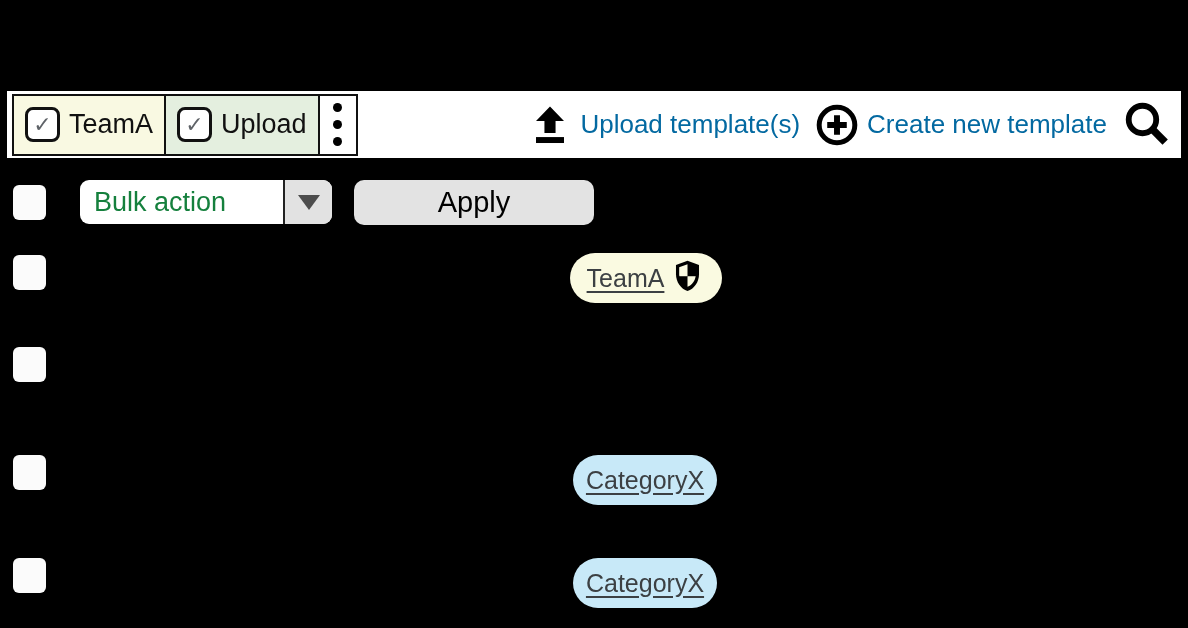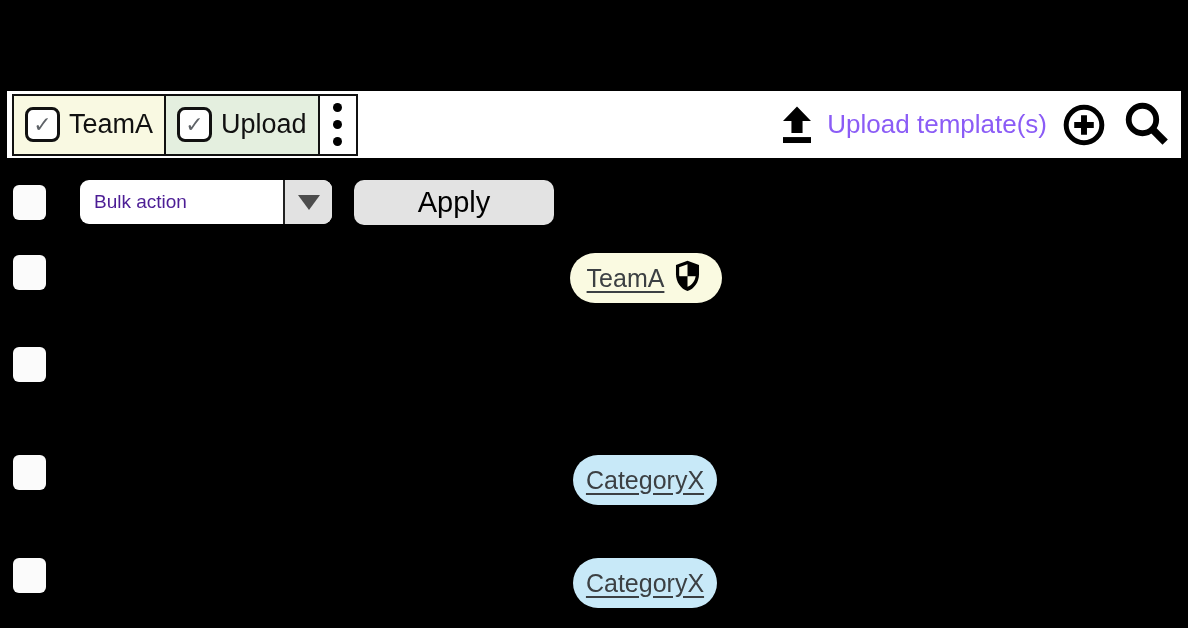--- a/index.html
+++ b/index.html
@@ -18,35 +18,35 @@
   .chip{display:flex;align-items:center;gap:9px;padding:0 11px;font-size:27px;color:#111;border-right:2px solid #111;}
   .chip.teama{background:#f9f9e2;}
   .chip.teamb{background:#e4efdf;}
   .chip-checkbox{
     width:29px;height:29px;background:#fff;border:3px solid #111;border-radius:8px;
     display:flex;align-items:center;justify-content:center;font-size:22px;color:#5f6368;flex:0 0 auto;
   }
   .kebab{width:36px;display:flex;flex-direction:column;align-items:center;justify-content:center;gap:8px;background:#fff;}
   .kebab .dot{width:9px;height:9px;border-radius:50%;background:#000;}
   .toolbar-actions{margin-left:auto;display:flex;align-items:center;gap:14px;margin-right:10px;}
-  .tb-action{display:flex;align-items:center;gap:7px;font-size:26px;color:#8b5cf6;cursor:pointer;}
+  .tb-action{display:flex;align-items:center;gap:7px;font-size:26px;color:#0369a1;cursor:pointer;}
   .tb-action svg{display:block;}
   .search-btn{display:flex;align-items:center;}
   
   .cb{position:absolute;left:13px;width:33px;height:35px;background:#fbfbfb;border-radius:6px;}
   #cb-bulk{top:185px;} #cb-r1{top:255px;} #cb-r2{top:347px;} #cb-r3{top:455px;} #cb-r4{top:558px;}
   .bulk-select{
     position:absolute;left:80px;top:180px;width:252px;height:44px;border-radius:9px;
     display:flex;overflow:hidden;background:#fff;
   }
-  .bulk-select .value{flex:1;display:flex;align-items:center;padding-left:14px;font-size:19px;color:#4c1d95;}
+  .bulk-select .value{flex:1;display:flex;align-items:center;padding-left:14px;font-size:27px;color:#15803d;}
   .bulk-select .arrow-box{width:47px;background:#e2e2e2;border-left:2px solid #222;display:flex;align-items:center;justify-content:center;}
   .tri-down{width:0;height:0;border-left:11px solid transparent;border-right:11px solid transparent;border-top:15px solid #4d4d4d;}
   .apply-btn{
-    position:absolute;left:354px;top:180px;width:200px;height:45px;background:#e3e3e3;border-radius:10px;
+    position:absolute;left:354px;top:180px;width:240px;height:45px;background:#e3e3e3;border-radius:10px;
     display:flex;align-items:center;justify-content:center;font-size:29px;color:#000;cursor:pointer;
   }
   
   .pill{
     position:absolute;height:50px;border-radius:26px;display:flex;align-items:center;justify-content:center;
     gap:6px;font-size:25px;cursor:pointer;
   }
   .pill .tag-link{color:#3c4043;text-decoration:underline;text-underline-offset:4px;}
   #pill-r1{left:570px;top:253px;padding:0 16px;min-width:120px;background:#fafae1;}
   #pill-r3{left:573px;top:455px;width:144px;background:#c8e9f8;}
@@ -83,20 +83,21 @@
       </span>
       <span>Upload template(s)</span>
     </div>
     <div class="tb-action">
       <span>
         <svg width="46" height="46" viewBox="0 0 24 24">
           <circle cx="12" cy="12" r="9.3" fill="none" stroke="#000" stroke-width="2.6"></circle>
           <path d="M12 6.9 V17.1 M6.9 12 H17.1" stroke="#000" stroke-width="3.1"></path>
         </svg>
       </span>
+      <span>Create new template</span>
     </div>
     <div class="search-btn">
       <span>
         <svg width="50" height="50" viewBox="0 0 24 24">
           <circle cx="10.3" cy="10.3" r="6.6" fill="none" stroke="#000" stroke-width="2.8"></circle>
           <path d="M15.1 15.1 L21.2 21.2" stroke="#000" stroke-width="3.6"></path>
         </svg>
       </span>
     </div>
   </div>

